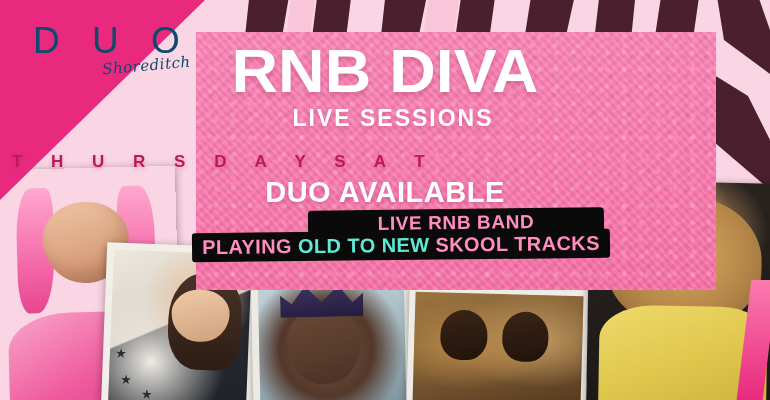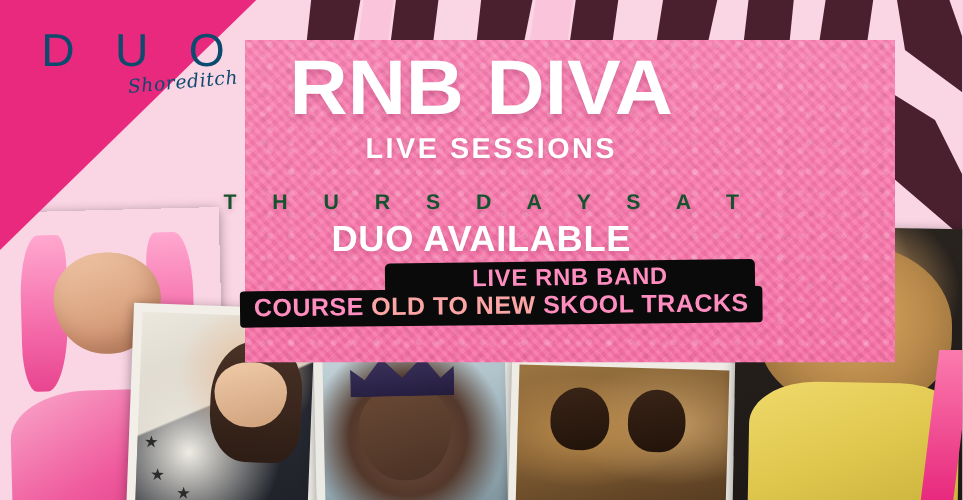--- a/index.html
+++ b/index.html
@@ -248,22 +248,22 @@
     text-align:center;
     color:#ffffff;
     font-size:23px;
     font-weight:bold;
     letter-spacing:2px;
     text-shadow:0 2px 4px rgba(150,40,90,.28);
     margin-left:16px;
   }
   .thursdays {
     position:absolute; left:0; right:0; top:152px;
-    text-align:center;
-    color:#14532d;
+    text-align:left;
+    color:#be185d;
     font-size:17px;
     font-weight:bold;
     letter-spacing:12px;
     text-indent:12px;
     text-shadow:0 2px 4px rgba(150,40,90,.25);
   }
   .venue {
     position:absolute; left:0; right:0; top:176px;
     text-align:center;
     color:#ffffff;
@@ -293,21 +293,21 @@
     border-radius:4px;
   }
   .bar2 {
     left:192px; top:231px;
     width:418px; height:29px;
     font-size:20px;
     letter-spacing:0.4px;
     transform:rotate(-0.6deg);
     border-radius:3px;
   }
-  .bar2 .w { color:#fca5a5; }
+  .bar2 .w { color:#5eead4; }
   .bar2 span { margin:0 3px; }
 
   .cocktails {
     position:absolute; left:0; right:0; top:278px;
     text-align:center;
     color:#ffffff;
     font-size:19px;
     font-weight:bold;
     letter-spacing:0.3px;
     text-shadow:0 2px 6px rgba(0,0,0,.72), 0 0 12px rgba(0,0,0,.5);
@@ -398,21 +398,21 @@
     <div class="title">RNB DIVA</div>
     <div class="subtitle">LIVE SESSIONS</div>
     <div class="thursdays">T H U R S D A Y S   A T</div>
     <div class="venue">DUO AVAILABLE</div>
 
     <div class="bar bar1">
       <span>LIVE RNB BAND</span>
     </div>
 
     <div class="bar bar2">
-      <span>COURSE</span>
+      <span>PLAYING</span>
       <span class="w">OLD TO</span>
       <span class="w">NEW</span>
       <span>SKOOL TRACKS</span>
     </div>
 
   </div>
 
 </div>
 
 </body></html>

